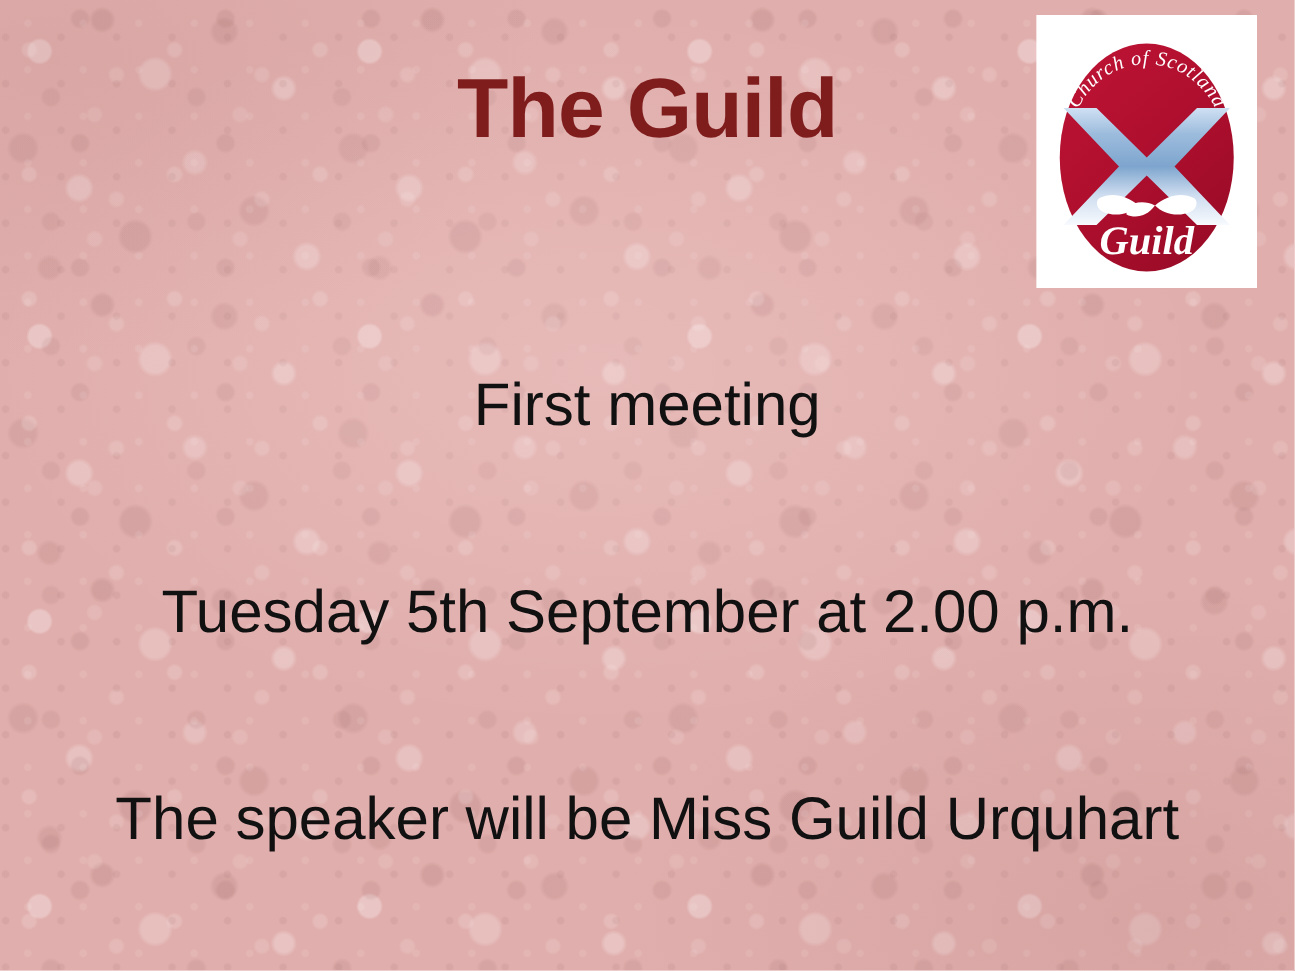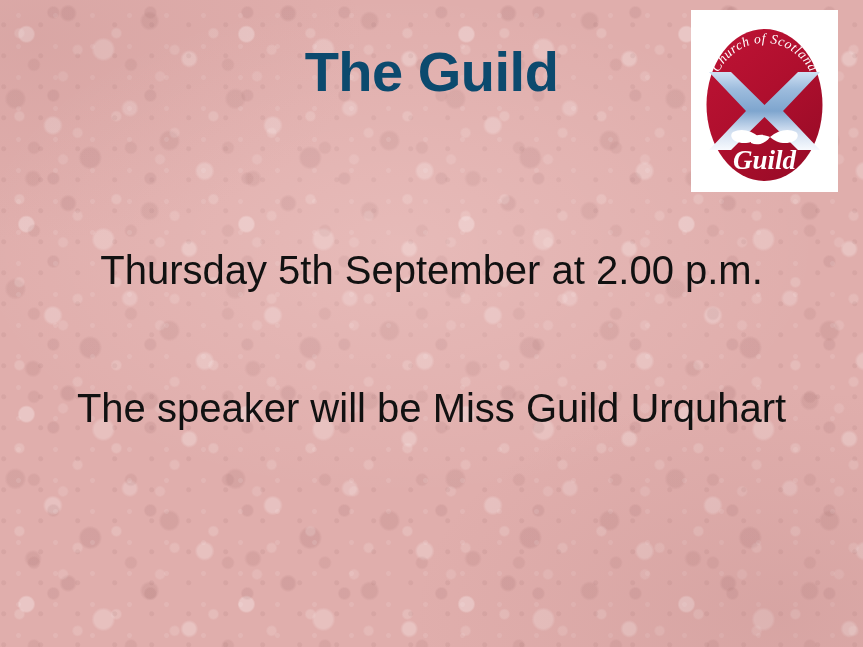--- a/index.html
+++ b/index.html
@@ -71,21 +71,21 @@
 
   
   #title {
     position: absolute;
     left: 0;
     top: 44px;
     width: 863px;
     text-align: center;
     font-size: 56px;
     font-weight: bold;
-    color: #0c4a6e;
+    color: #7f1d1d;
     letter-spacing: -0.5px;
     line-height: 1;
     white-space: pre;
   }
 
   
   #body-text {
     position: absolute;
     left: 0;
     top: 155px;
@@ -116,21 +116,22 @@
 <div id="slide">
 
   <div class="tex tex-a"></div>
   <div class="tex tex-b"></div>
   <div class="tex tex-c"></div>
   <div class="tex tex-sheen"></div>
 
   <div id="title">The Guild</div>
 
   <div id="body-text">
-    <span class="line">Thursday 5th September at 2.00 p.m.</span>
+    <span class="line">First meeting</span>
+    <span class="line">Tuesday 5th September at 2.00 p.m.</span>
     <span class="line">The speaker will be Miss Guild Urquhart</span>
     
     
     
     
     
     
   </div>
 
   <div id="logo">

